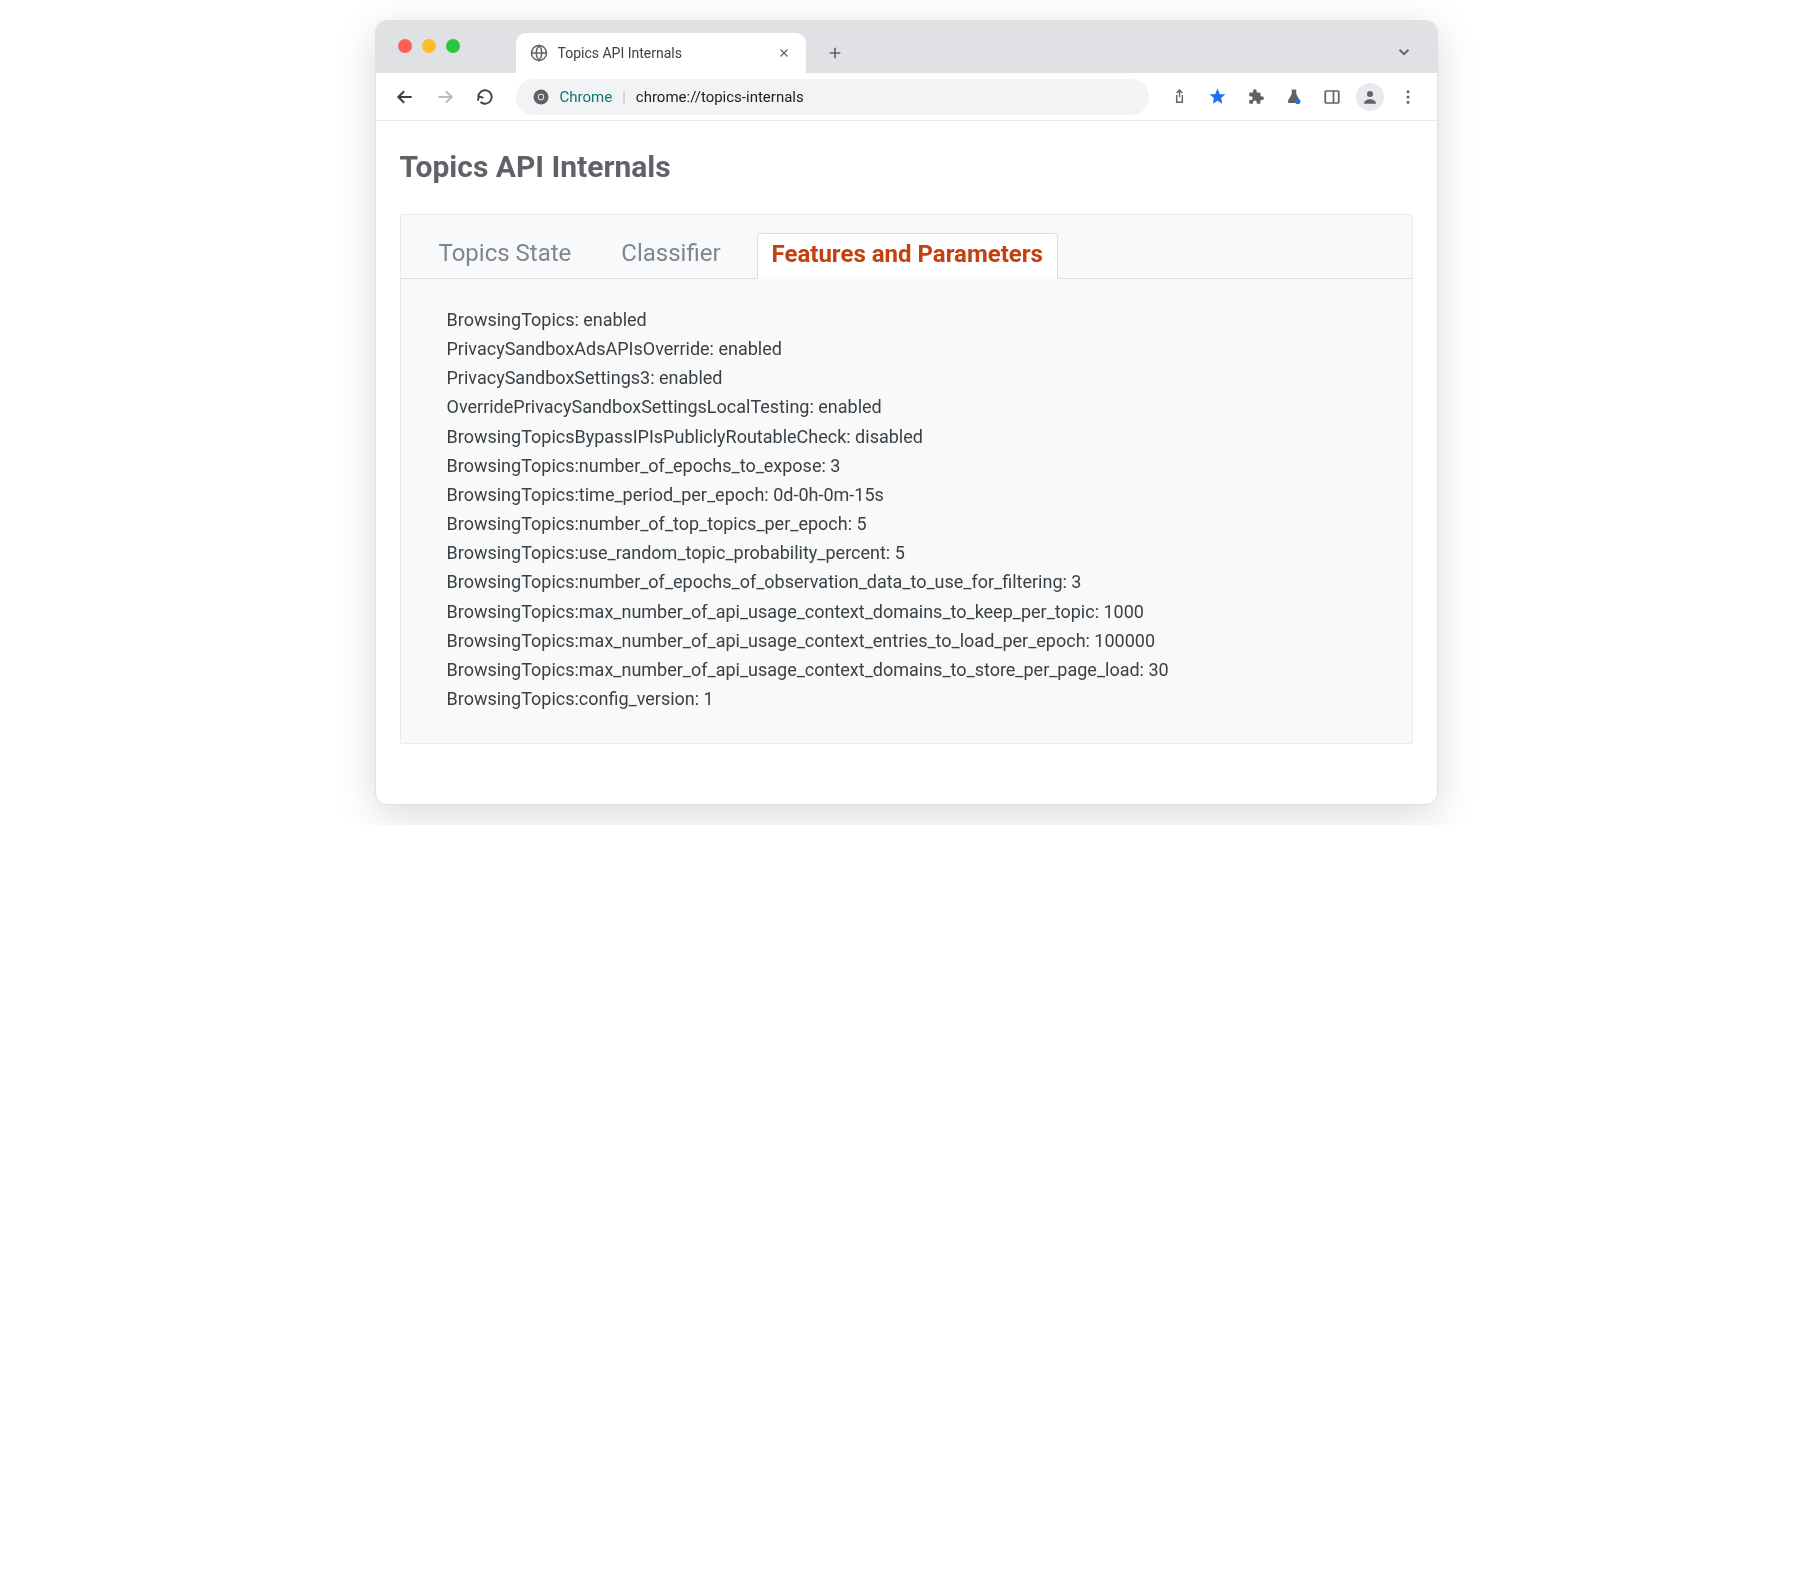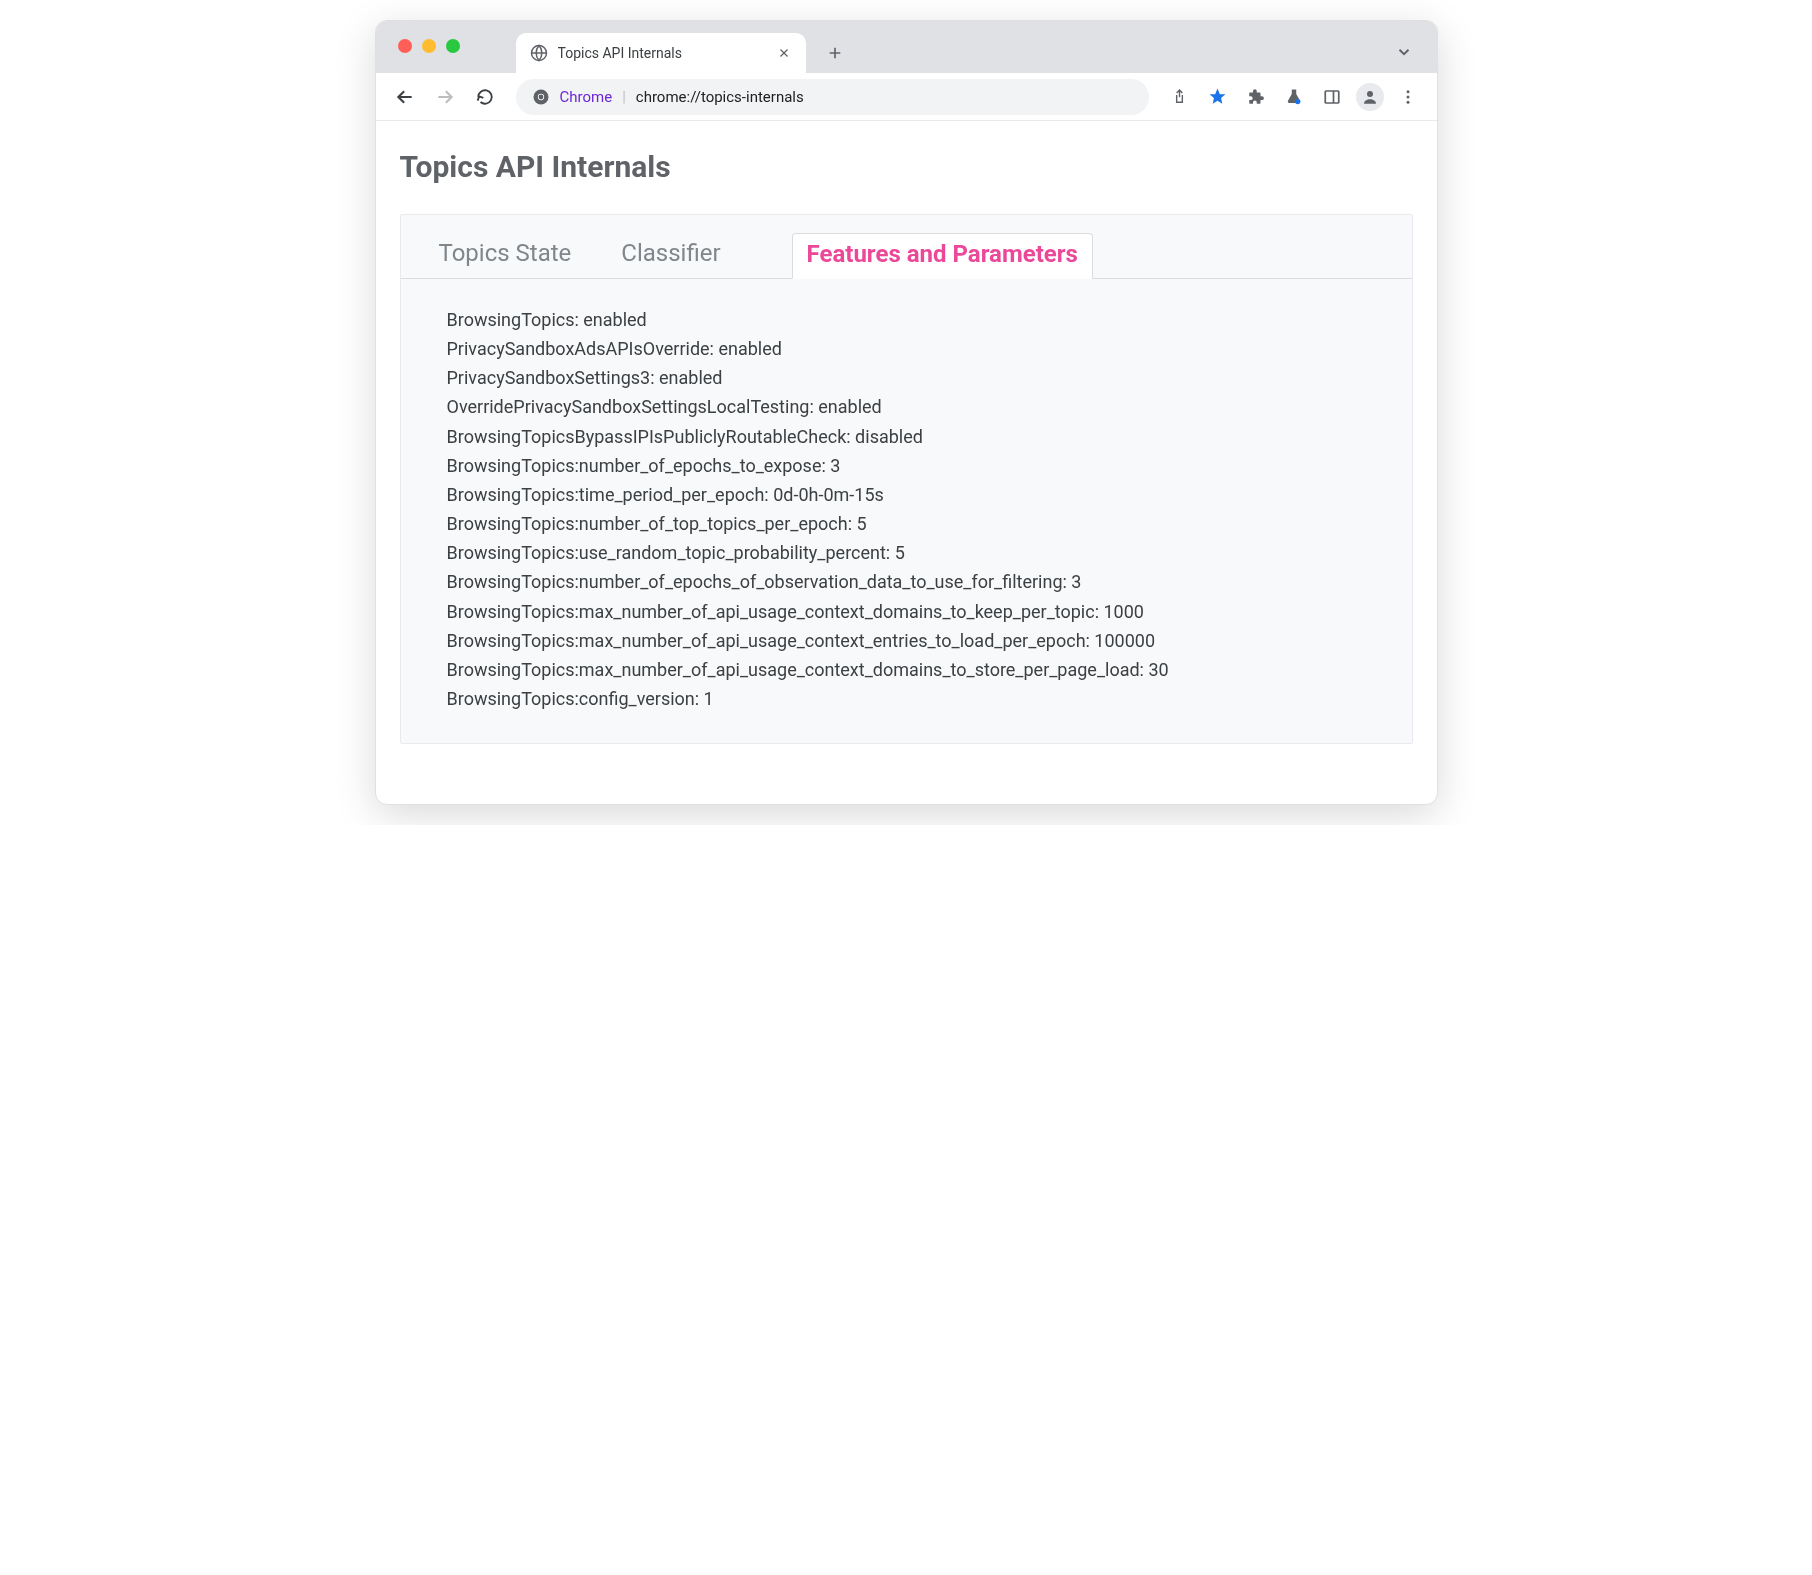--- a/index.html
+++ b/index.html
@@ -82,21 +82,21 @@
   width: 34px; height: 34px; display:flex; align-items:center; justify-content:center;
   color:#3c4043; border-radius:50%; cursor:pointer;
 }
 .nav-btn.disabled { color:#bdbdbd; cursor:default; }
 .omnibox {
   flex:1; height:36px; background:#f1f3f4; border-radius:20px;
   display:flex; align-items:center; padding:0 16px; gap:10px;
   color:#5f6368; font-size:15px; margin: 0 8px;
 }
 .omni-chrome-icon { width:18px; height:18px; display:flex; }
-.omni-label { color:#6d28d9; }
+.omni-label { color:#0f766e; }
 .omni-sep { color:#bdc1c6; }
 .omni-url-dark { color:#202124; }
 .toolbar-right { display:flex; align-items:center; gap:4px; }
 .tool-icon {
   width:34px; height:34px; display:flex; align-items:center; justify-content:center;
   color:#5f6368; border-radius:50%; cursor:pointer;
 }
 .tool-icon.star { color:#1a73e8; }
 .avatar-circle { width:28px; height:28px; background:#e8eaed; border-radius:50%; display:flex; align-items:center; justify-content:center; }
 .content-area { padding: 28px 24px 60px 24px; }
@@ -108,23 +108,23 @@
   padding-bottom: 30px;
 }
 .page-tabs {
   display:flex; border-bottom:1px solid #dadce0; padding-top:18px; padding-left:24px;gap:16px;
 }
 .page-tab {
   font-size:24px; color:#80868b; padding:6px 14px 10px 14px; cursor:pointer;
   margin-right:6px;
 }
 .page-tab.active {
-  color:#ec4899; font-weight:700; background:#fff;
+  color:#c2410c; font-weight:700; background:#fff;
   border:1px solid #dadce0; border-bottom:1px solid #fff;
-  border-radius:4px 4px 0 0; margin-bottom:-1px;margin-left:35px;
+  border-radius:4px 4px 0 0; margin-bottom:-1px;
 }
 .params-list {
   padding: 26px 0 0 46px; font-size:18px; color:#3c4043; line-height:1.62;
 }
 .param-row { white-space: nowrap; }
 svg { display:block; }
 </style>
 </head>
 <body>
 

